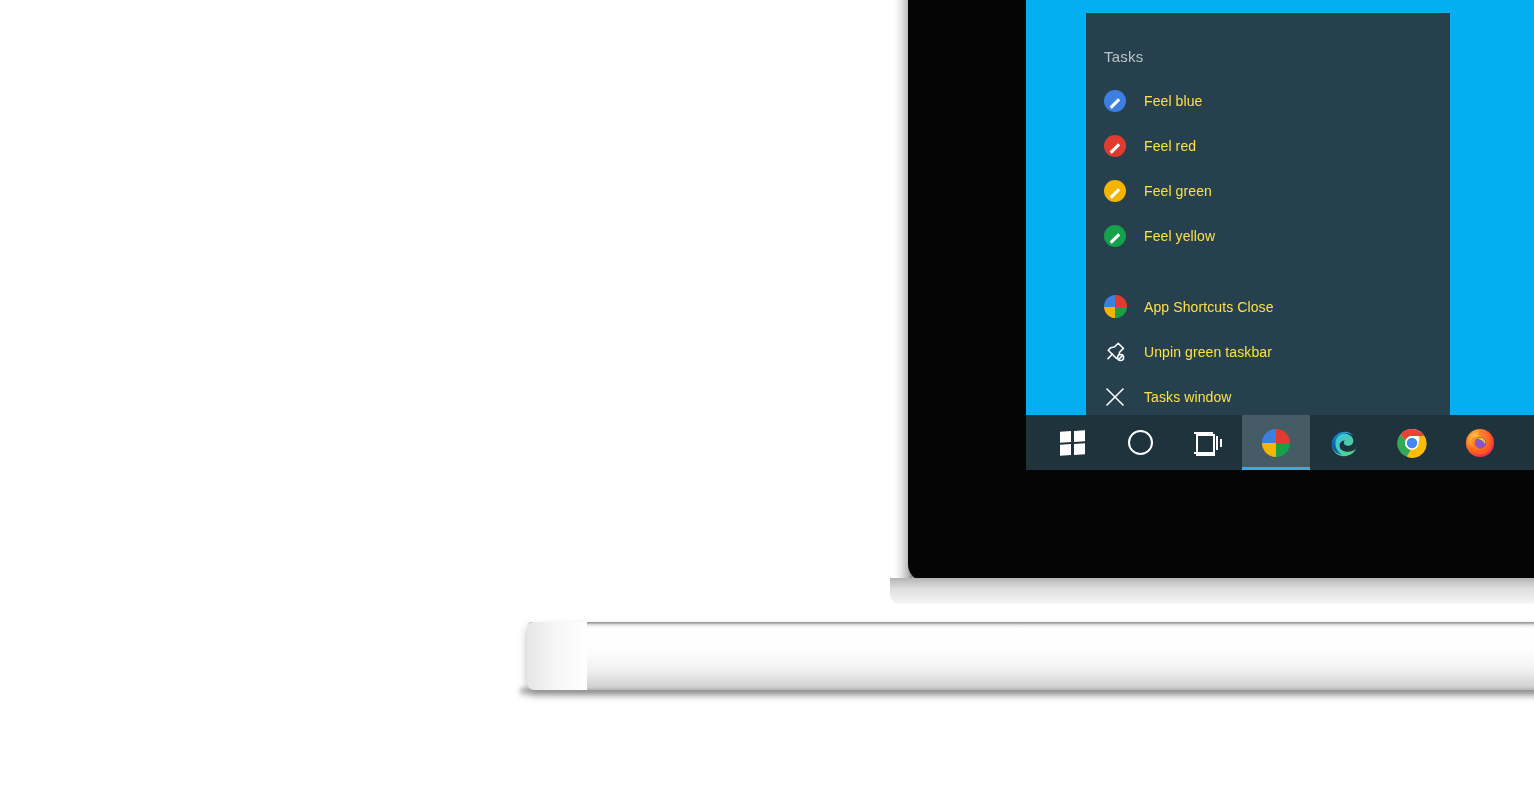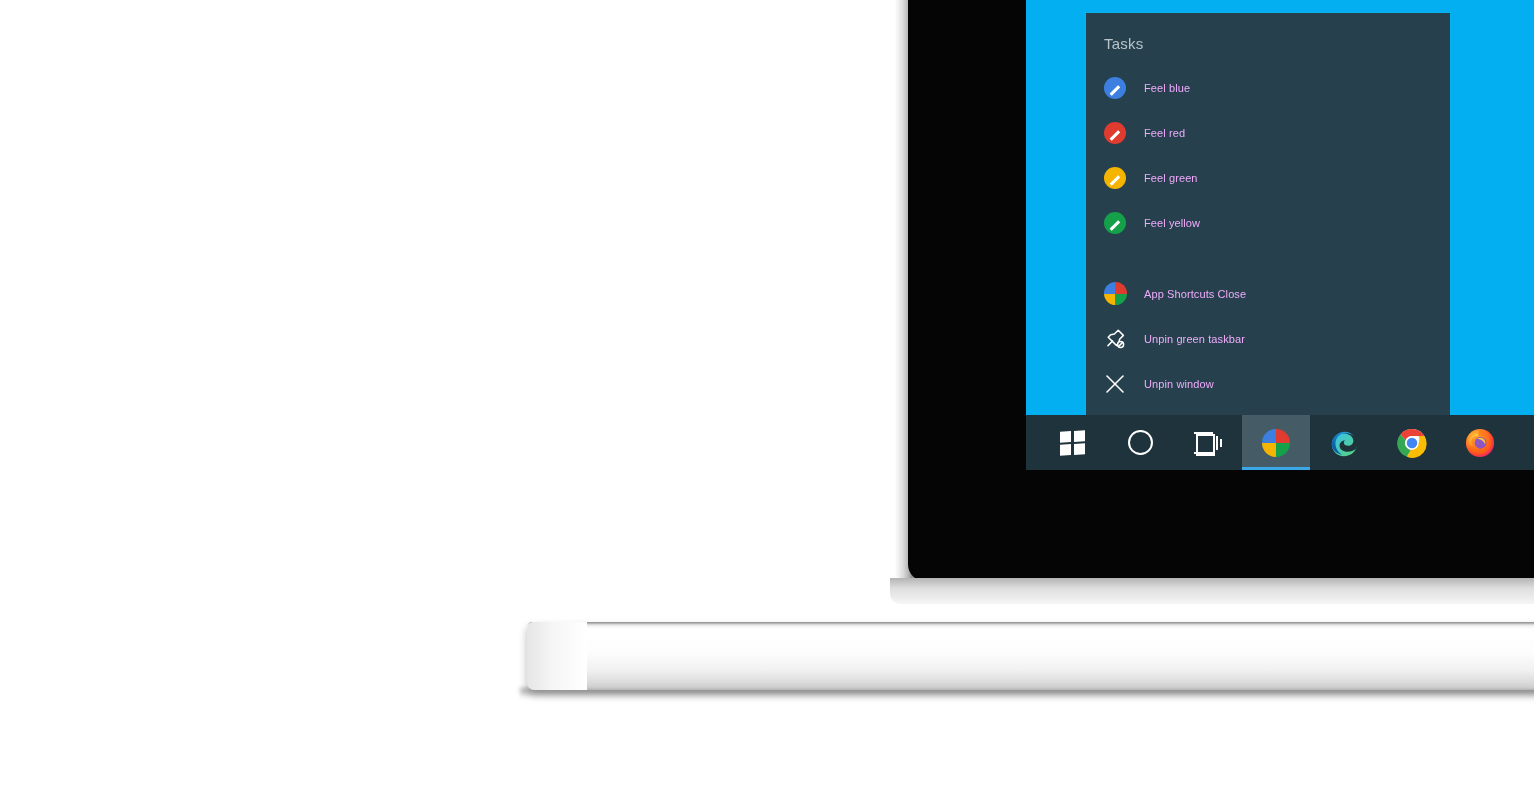--- a/index.html
+++ b/index.html
@@ -71,21 +71,21 @@
     top: 13px;
     width: 364px;        
     height: 402px;
     background: #26414d;
     box-shadow: 0 0 0 1px rgba(255,255,255,0.04);
   }
   #jumplist-title {
     color: #b9c3c8;
     font-size: 15px;
     letter-spacing: .2px;
-    padding: 23px 0 0 18px;
+    padding: 36px 0 0 18px;
     line-height: 1;
   }
   .jl-group { margin-top: 14px; }
   .jl-item {
     display: flex;
     align-items: center;
     height: 45px;
     padding-left: 16px;
     cursor: default;
   }
@@ -93,22 +93,22 @@
     width: 26px;
     height: 26px;
     flex: 0 0 26px;
     position: relative;
     margin-right: 16px;
     display: flex;
     align-items: center;
     justify-content: center;
   }
   .jl-label {
-    color: #f0abfc;
-    font-size: 11px;
+    color: #fde047;
+    font-size: 14px;
     letter-spacing: .1px;
     white-space: nowrap;
   }
 
   
   .dot {
     width: 22px; height: 22px;
     border-radius: 50%;
     position: relative;
     overflow: hidden;
@@ -319,21 +319,21 @@
             <span class="jl-label">Unpin green taskbar</span>
           </div>
 
           <div class="jl-item">
             <span class="jl-ico">
               <svg width="22" height="22" viewBox="0 0 22 22" stroke="#ffffff" stroke-width="1.6" stroke-linecap="round">
                 <line x1="3" y1="3" x2="19" y2="19"></line>
                 <line x1="19" y1="3" x2="3" y2="19"></line>
               </svg>
             </span>
-            <span class="jl-label">Unpin window</span>
+            <span class="jl-label">Tasks window</span>
           </div>
         </div>
 
       </div>
     </div>
 
     <div id="taskbar">
 
       <div class="tb-btn">
         <span class="winlogo">

